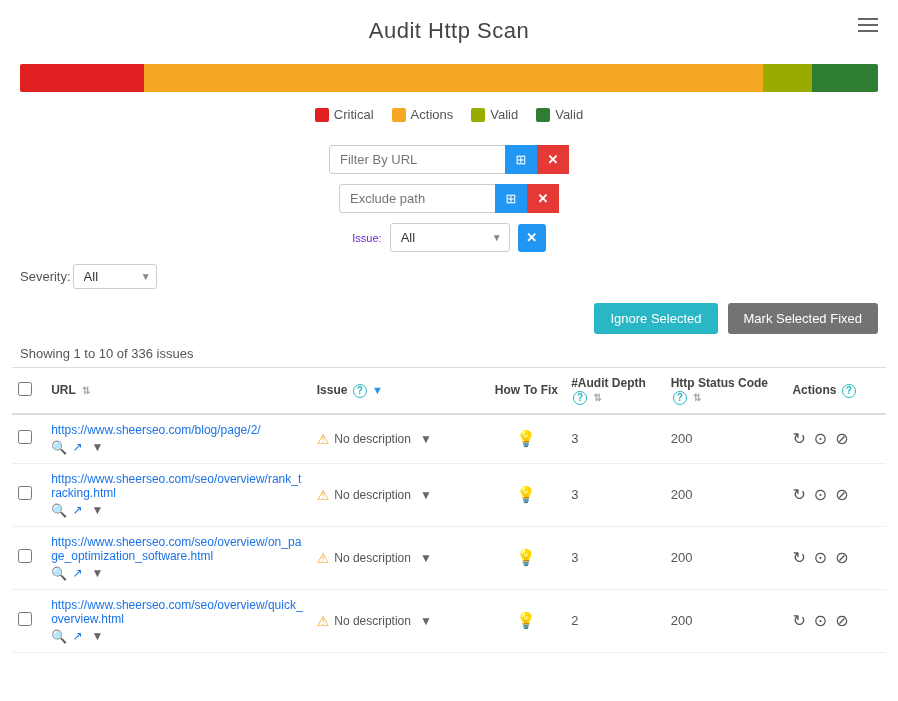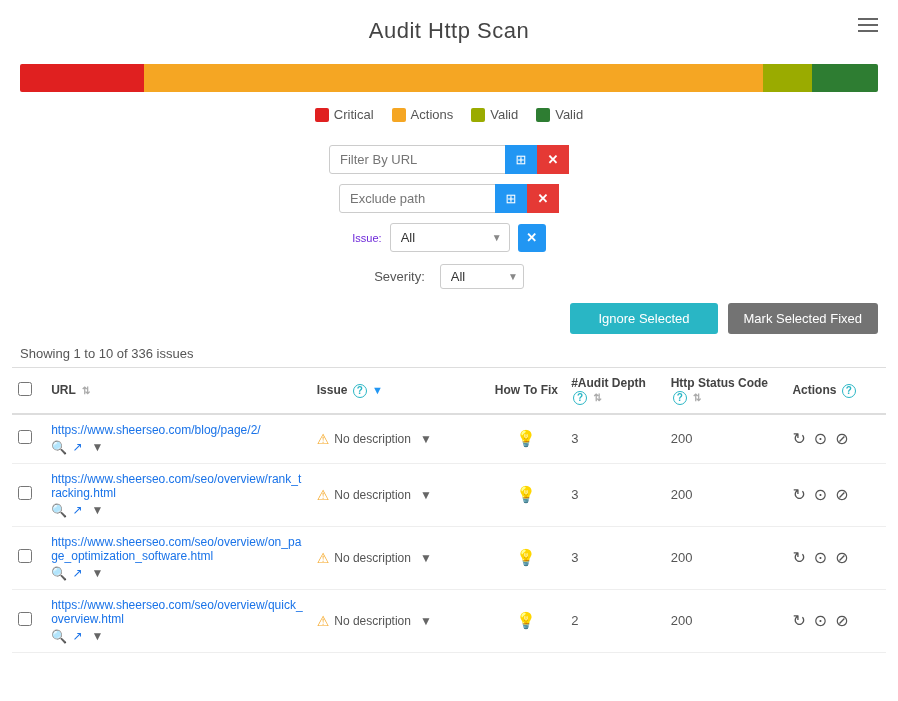--- a/index.html
+++ b/index.html
@@ -37,28 +37,28 @@
     .exclude-input-wrap { position: relative; display: flex; align-items: center; }
     .exclude-input { border: 1px solid #ccc; border-radius: 3px; padding: 6px 60px 6px 10px; width: 220px; font-size: 13px; color: #000000; outline: none; }
 
     .issue-wrap { display: flex; align-items: center; gap: 8px; }
     .issue-label { font-size: 11px; color: #6d28d9; }
     .issue-select { border: 1px solid #ccc; border-radius: 3px; padding: 6px 28px 6px 10px; font-size: 13px; color: #333; appearance: none; background: #fff; outline: none; min-width: 120px; cursor: pointer; }
     .select-wrapper { position: relative; display: inline-flex; align-items: center; }
     .select-wrapper::after { content: '▼'; position: absolute; right: 8px; font-size: 10px; color: #888; pointer-events: none; }
     .issue-clear-btn { background: #2196f3; color: white; border: none; border-radius: 3px; width: 28px; height: 28px; display: flex; align-items: center; justify-content: center; cursor: pointer; font-size: 14px; }
 
-    .severity-row { display: flex; align-items: center; gap: 15px; padding: 4px 20px 8px; justify-content: center; }
+    .severity-row { display: flex; align-items: center; gap: 2px; padding: 4px 20px 8px; justify-content: flex-start; }
     .severity-label { font-size: 13px; color: #555; }
     .severity-select-wrap { position: relative; display: inline-flex; align-items: center; }
     .severity-select { border: 1px solid #ccc; border-radius: 3px; padding: 4px 24px 4px 10px; font-size: 13px; color: #333; appearance: none; background: #fff; outline: none; min-width: 70px; cursor: pointer; }
     .severity-select-wrap::after { content: '▼'; position: absolute; right: 6px; font-size: 10px; color: #888; pointer-events: none; }
 
     .action-buttons { display: flex; justify-content: flex-end; gap: 10px; padding: 6px 20px 8px; }
-    .btn-ignore { background: #29b6c5; color: white; border: none; border-radius: 3px; padding: 8px 28px; font-size: 13px; cursor: pointer; }
+    .btn-ignore { background: #29b6c5; color: white; border: none; border-radius: 3px; padding: 8px 16px; font-size: 13px; cursor: pointer; }
     .btn-mark { background: #737373; color: white; border: none; border-radius: 3px; padding: 8px 16px; font-size: 13px; cursor: pointer; }
 
     .showing-text { padding: 4px 20px 6px; font-size: 13px; color: #555; }
 
     .table-wrap { padding: 0 12px; border-radius: 14px; }
     table { width: 100%; border-collapse: collapse; font-size: 13px; }
     thead tr { border-top: 1px solid #ddd; border-bottom: 2px solid #ddd; }
     th { padding: 8px 6px; text-align: left; font-weight: 600; color: #444; font-size: 12px; position: relative; }
     th .sort-icon { color: #aaa; font-size: 10px; margin-left: 3px; }
     th .help-icon { color: #29b6c5; font-size: 10px; margin-left: 2px; cursor: pointer; border: 1px solid #29b6c5; border-radius: 50%; width: 14px; height: 14px; display: inline-flex; align-items: center; justify-content: center; font-style: normal; }

